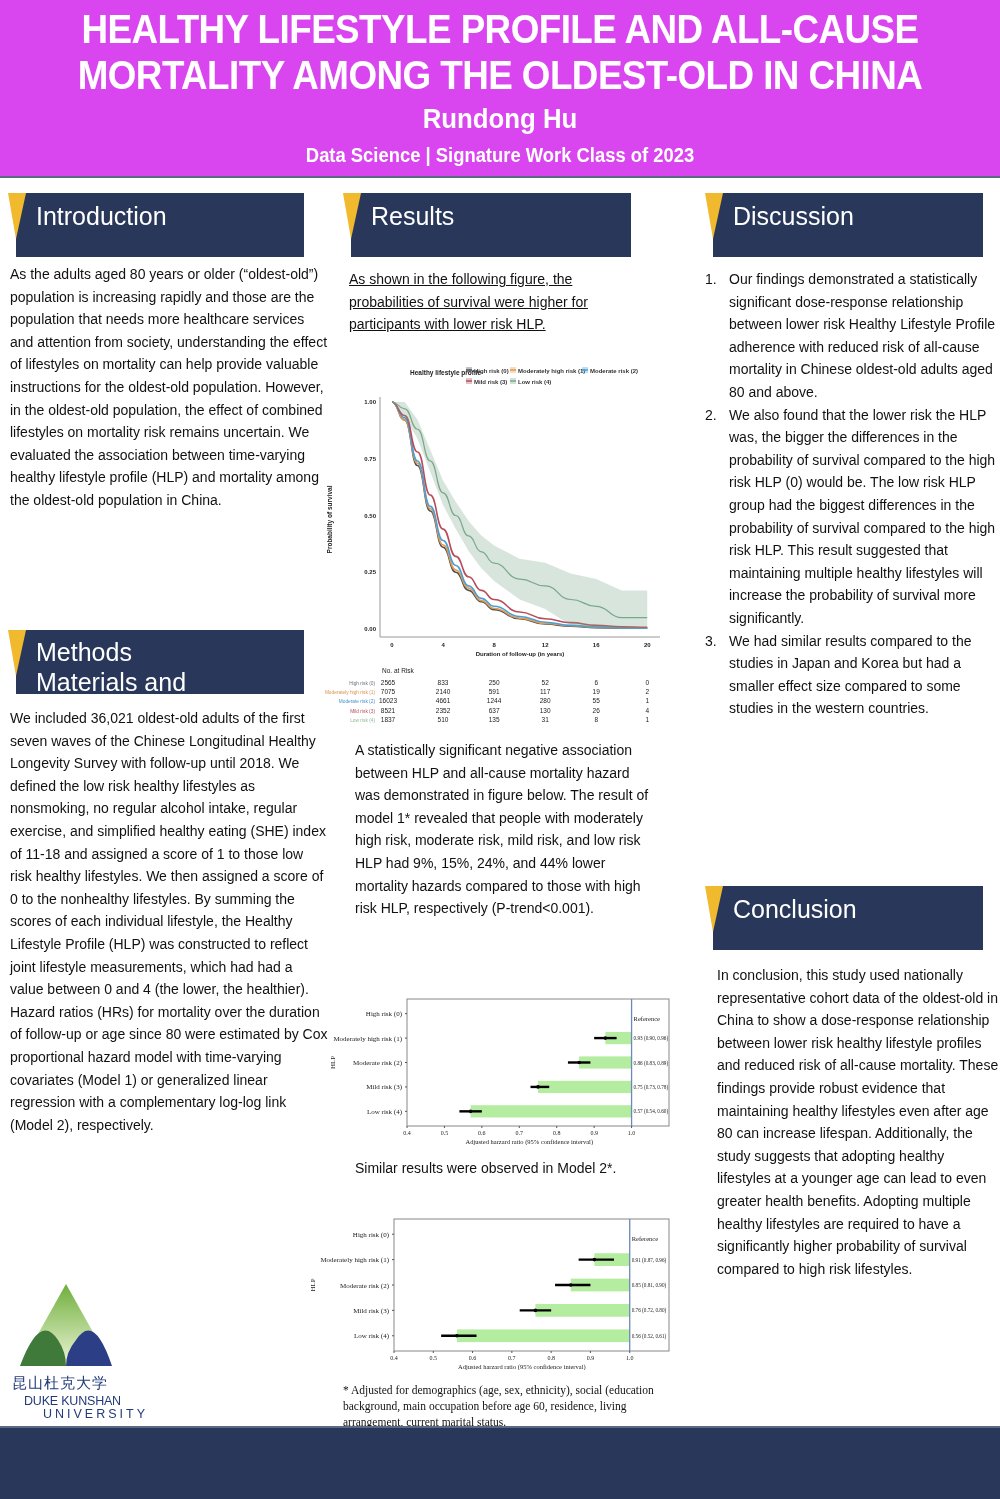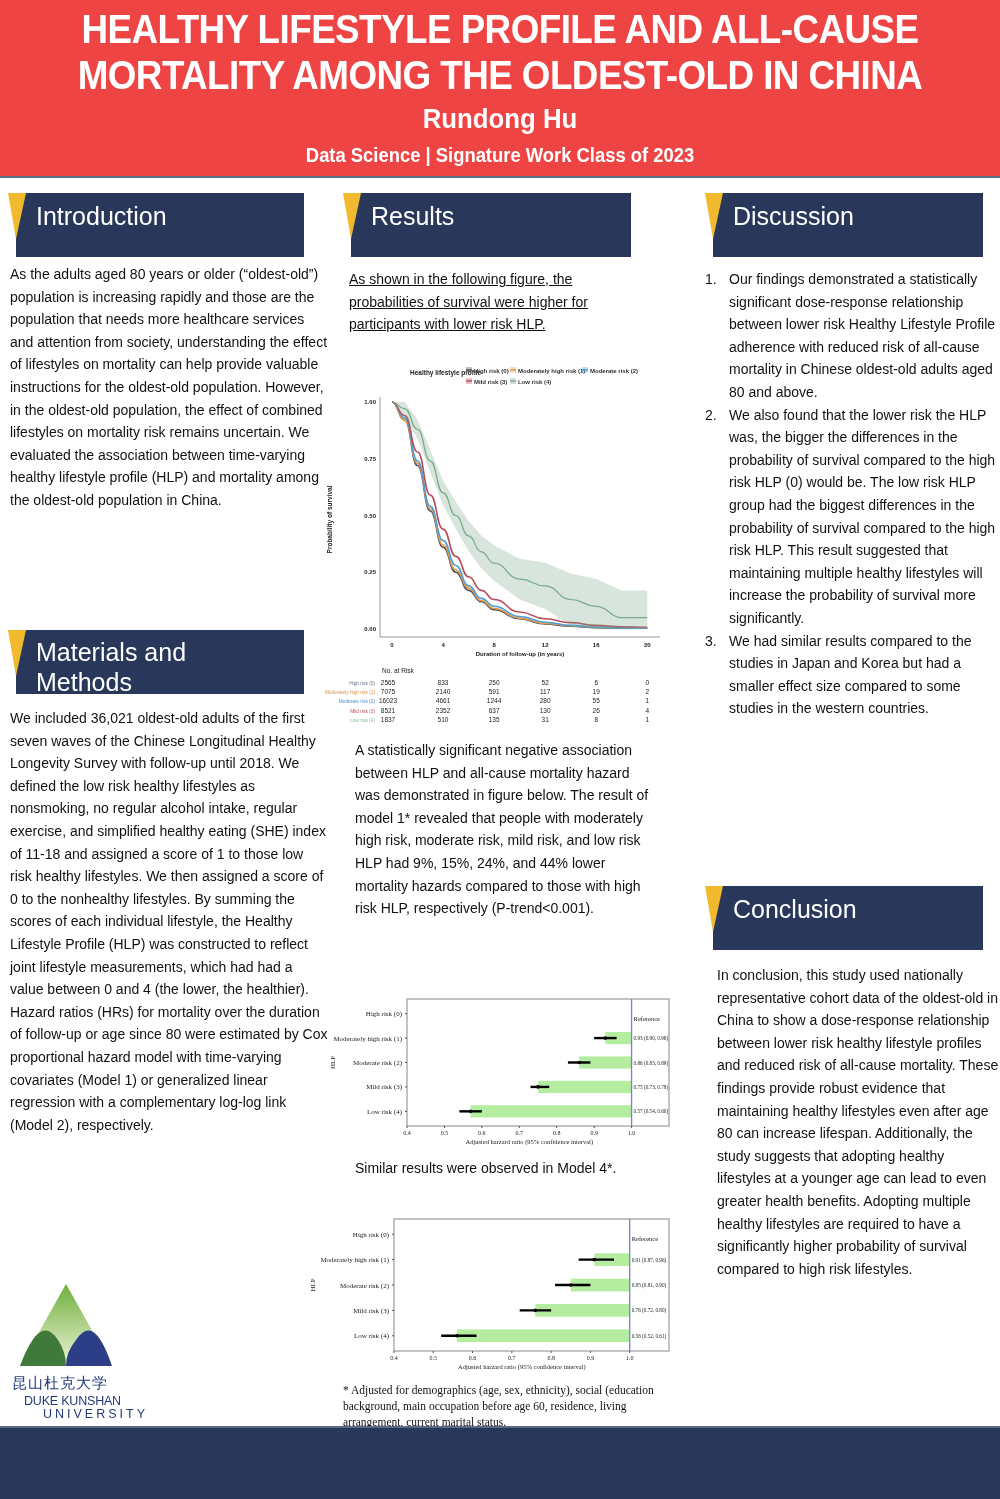--- a/index.html
+++ b/index.html
@@ -1,19 +1,19 @@
 <!DOCTYPE html>
 <html><head>
 <meta charset="utf-8">
 <style>
   * { box-sizing: border-box; margin: 0; padding: 0; }
   html, body { width: 1000px; height: 1499px; background: #ffffff; overflow: hidden; }
   body { position: relative; font-family: "Liberation Sans", sans-serif; color: #111; }
 
-  .banner { position: absolute; left: 0; top: 0; width: 1000px; height: 176px; background: #ef4444; text-align: center; color: #fff; }
+  .banner { position: absolute; left: 0; top: 0; width: 1000px; height: 176px; background: #d946ef; text-align: center; color: #fff; }
   .banner .title { font-family: "Liberation Sans", sans-serif; font-weight: bold; font-size: 40px; line-height: 46px; padding-top: 6px; letter-spacing: -0.6px; transform: scaleX(0.92); }
   .banner .author { font-weight: bold; font-size: 28px; line-height: 34px; margin-top: 4px; transform: scaleX(0.92); }
   .banner .affil { font-weight: bold; font-size: 20px; line-height: 26px; margin-top: 6px; transform: scaleX(0.92); }
   .banner-line { position: absolute; left: 0; top: 176px; width: 1000px; height: 2px; background: #5a6a85; }
 
   .footer { position: absolute; left: 0; top: 1426px; width: 1000px; height: 73px; background: #29385a; border-top: 2px solid #5a6a85; }
 
   .sec-head { position: absolute; height: 64px; background: #29385a; color: #fff; font-weight: normal; font-size: 25px; line-height: 30px; padding: 8px 0 0 20px; }
   .sec-head .tri { position: absolute; left: -8px; top: 0; width: 0; height: 0; border-top: 46px solid #f1b92d; border-left: 8px solid transparent; border-right: 10px solid transparent; }
   .sec-head .lbl { position: relative; }
@@ -42,22 +42,22 @@
 
 <div class="sec-head" style="left:16px; top:193px; width:288px;">
   <span class="tri"></span>
   <span class="lbl">Introduction</span>
 </div>
 <div class="body-text" style="left:10px; top:263px; width:318px;">As the adults aged 80 years or older (“oldest-old”) population is increasing rapidly and those are the population that needs more healthcare services and attention from society, understanding the effect of lifestyles on mortality can help provide valuable instructions for the oldest-old population. However, in the oldest-old population, the effect of combined lifestyles on mortality risk remains uncertain. We evaluated the association between time-varying healthy lifestyle profile (HLP) and mortality among the oldest-old population in China.</div>
 
 <div class="sec-head" style="left:16px; top:630px; width:288px; height:64px; padding-top:7px;">
   <span class="tri"></span>
   <span class="lbl" style="display:block;">
+    <span style="display:block;">Methods</span>
     <span style="display:block;">Materials and</span>
-    <span style="display:block;">Methods</span>
   </span>
 </div>
 <div class="body-text" style="left:10px; top:707px; width:318px;">We included 36,021 oldest-old adults of the first seven waves of the Chinese Longitudinal Healthy Longevity Survey with follow-up until 2018. We defined the low risk healthy lifestyles as nonsmoking, no regular alcohol intake, regular exercise, and simplified healthy eating (SHE) index of 11-18 and assigned a score of 1 to those low risk healthy lifestyles. We then assigned a score of 0 to the nonhealthy lifestyles. By summing the scores of each individual lifestyle, the Healthy Lifestyle Profile (HLP) was constructed to reflect joint lifestyle measurements, which had had a value between 0 and 4 (the lower, the healthier). Hazard ratios (HRs) for mortality over the duration of follow-up or age since 80 were estimated by Cox proportional hazard model with time-varying covariates (Model 1) or generalized linear regression with a complementary log-log link (Model 2), respectively.</div>
 
 <div style="position:absolute; left:12px; top:1282px; width:110px; height:140px;">
   <svg width="104" height="86" viewBox="0 0 104 86" style="position:absolute; left:2px; top:0;">
     <defs>
       <linearGradient id="lgPeak" x1="0" y1="0" x2="0" y2="1">
         <stop offset="0" stop-color="#6fae3c"></stop>
         <stop offset="1" stop-color="#eef6d8"></stop>
@@ -197,21 +197,21 @@
     <line x1="234.7142857142857" x2="234.7142857142857" y1="131" y2="133" stroke="#555"></line>
     <text x="234.7142857142857" y="140" font-size="6" text-anchor="middle" fill="#222">0.8</text>
     <line x1="272.1428571428571" x2="272.1428571428571" y1="131" y2="133" stroke="#555"></line>
     <text x="272.1428571428571" y="140" font-size="6" text-anchor="middle" fill="#222">0.9</text>
     <line x1="309.57142857142856" x2="309.57142857142856" y1="131" y2="133" stroke="#555"></line>
     <text x="309.57142857142856" y="140" font-size="6" text-anchor="middle" fill="#222">1.0</text>
     <text x="207.28571428571428" y="149" font-size="6.5" text-anchor="middle" fill="#222">Adjusted harzard ratio (95% confidence interval)</text>
     <text x="0" y="0" font-size="7" text-anchor="middle" fill="#222" transform="translate(13 67.5) rotate(-90)">HLP</text>
   </svg>
 
-<div class="body-text" style="left:355px; top:1157px; width:290px;">Similar results were observed in Model 4*.</div>
+<div class="body-text" style="left:355px; top:1157px; width:290px;">Similar results were observed in Model 2*.</div>
 
 <svg id="forest-2" class="serif" width="372" height="155" style="position:absolute; left:300px; top:1215px;">
     <rect x="94" y="4" width="275" height="132" fill="#fff" stroke="#888" stroke-width="1"></rect>
     <text x="89" y="21.73076923076923" font-size="7" text-anchor="end" fill="#222">High risk (0)</text>
     <line x1="92" x2="94" y1="19.23076923076923" y2="19.23076923076923" stroke="#555"></line>
     <text x="331.71428571428567" y="26.23076923076923" font-size="6.5" fill="#222">Reference</text>
     <text x="89" y="47.11538461538461" font-size="7" text-anchor="end" fill="#222">Moderately high risk (1)</text>
     <line x1="92" x2="94" y1="44.61538461538461" y2="44.61538461538461" stroke="#555"></line>
     <rect x="294.3571428571429" y="38.26923076923077" width="35.357142857142776" height="12.692307692307692" fill="#b4eca0"></rect>
     <line x1="278.6428571428571" x2="313.99999999999994" y1="44.61538461538461" y2="44.61538461538461" stroke="#000" stroke-width="2.4"></line>

